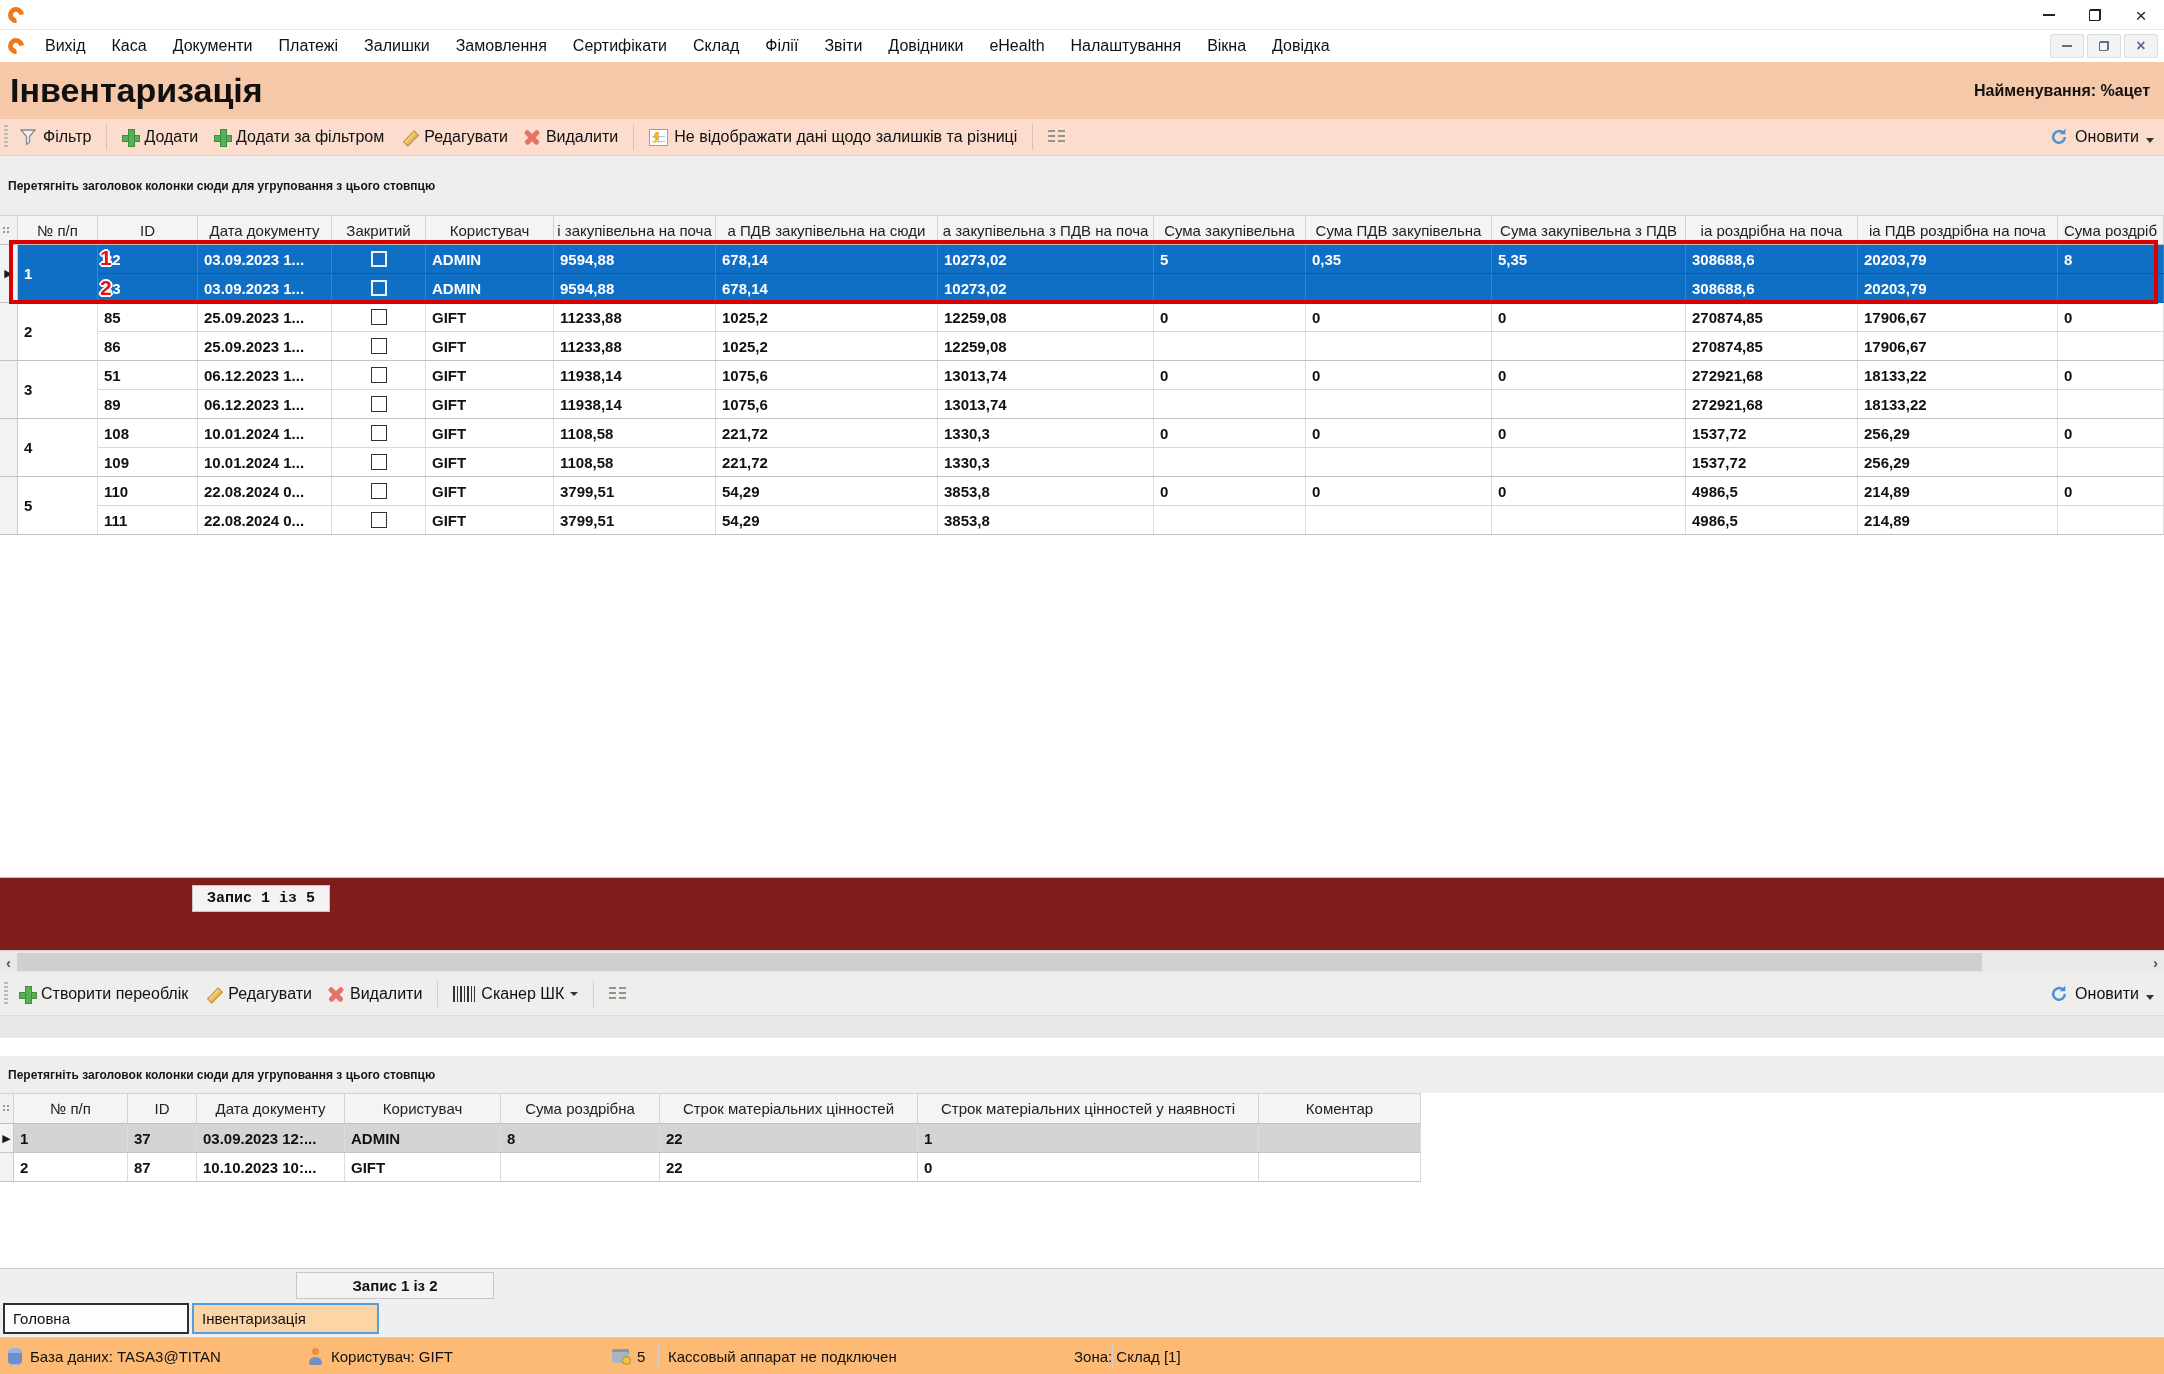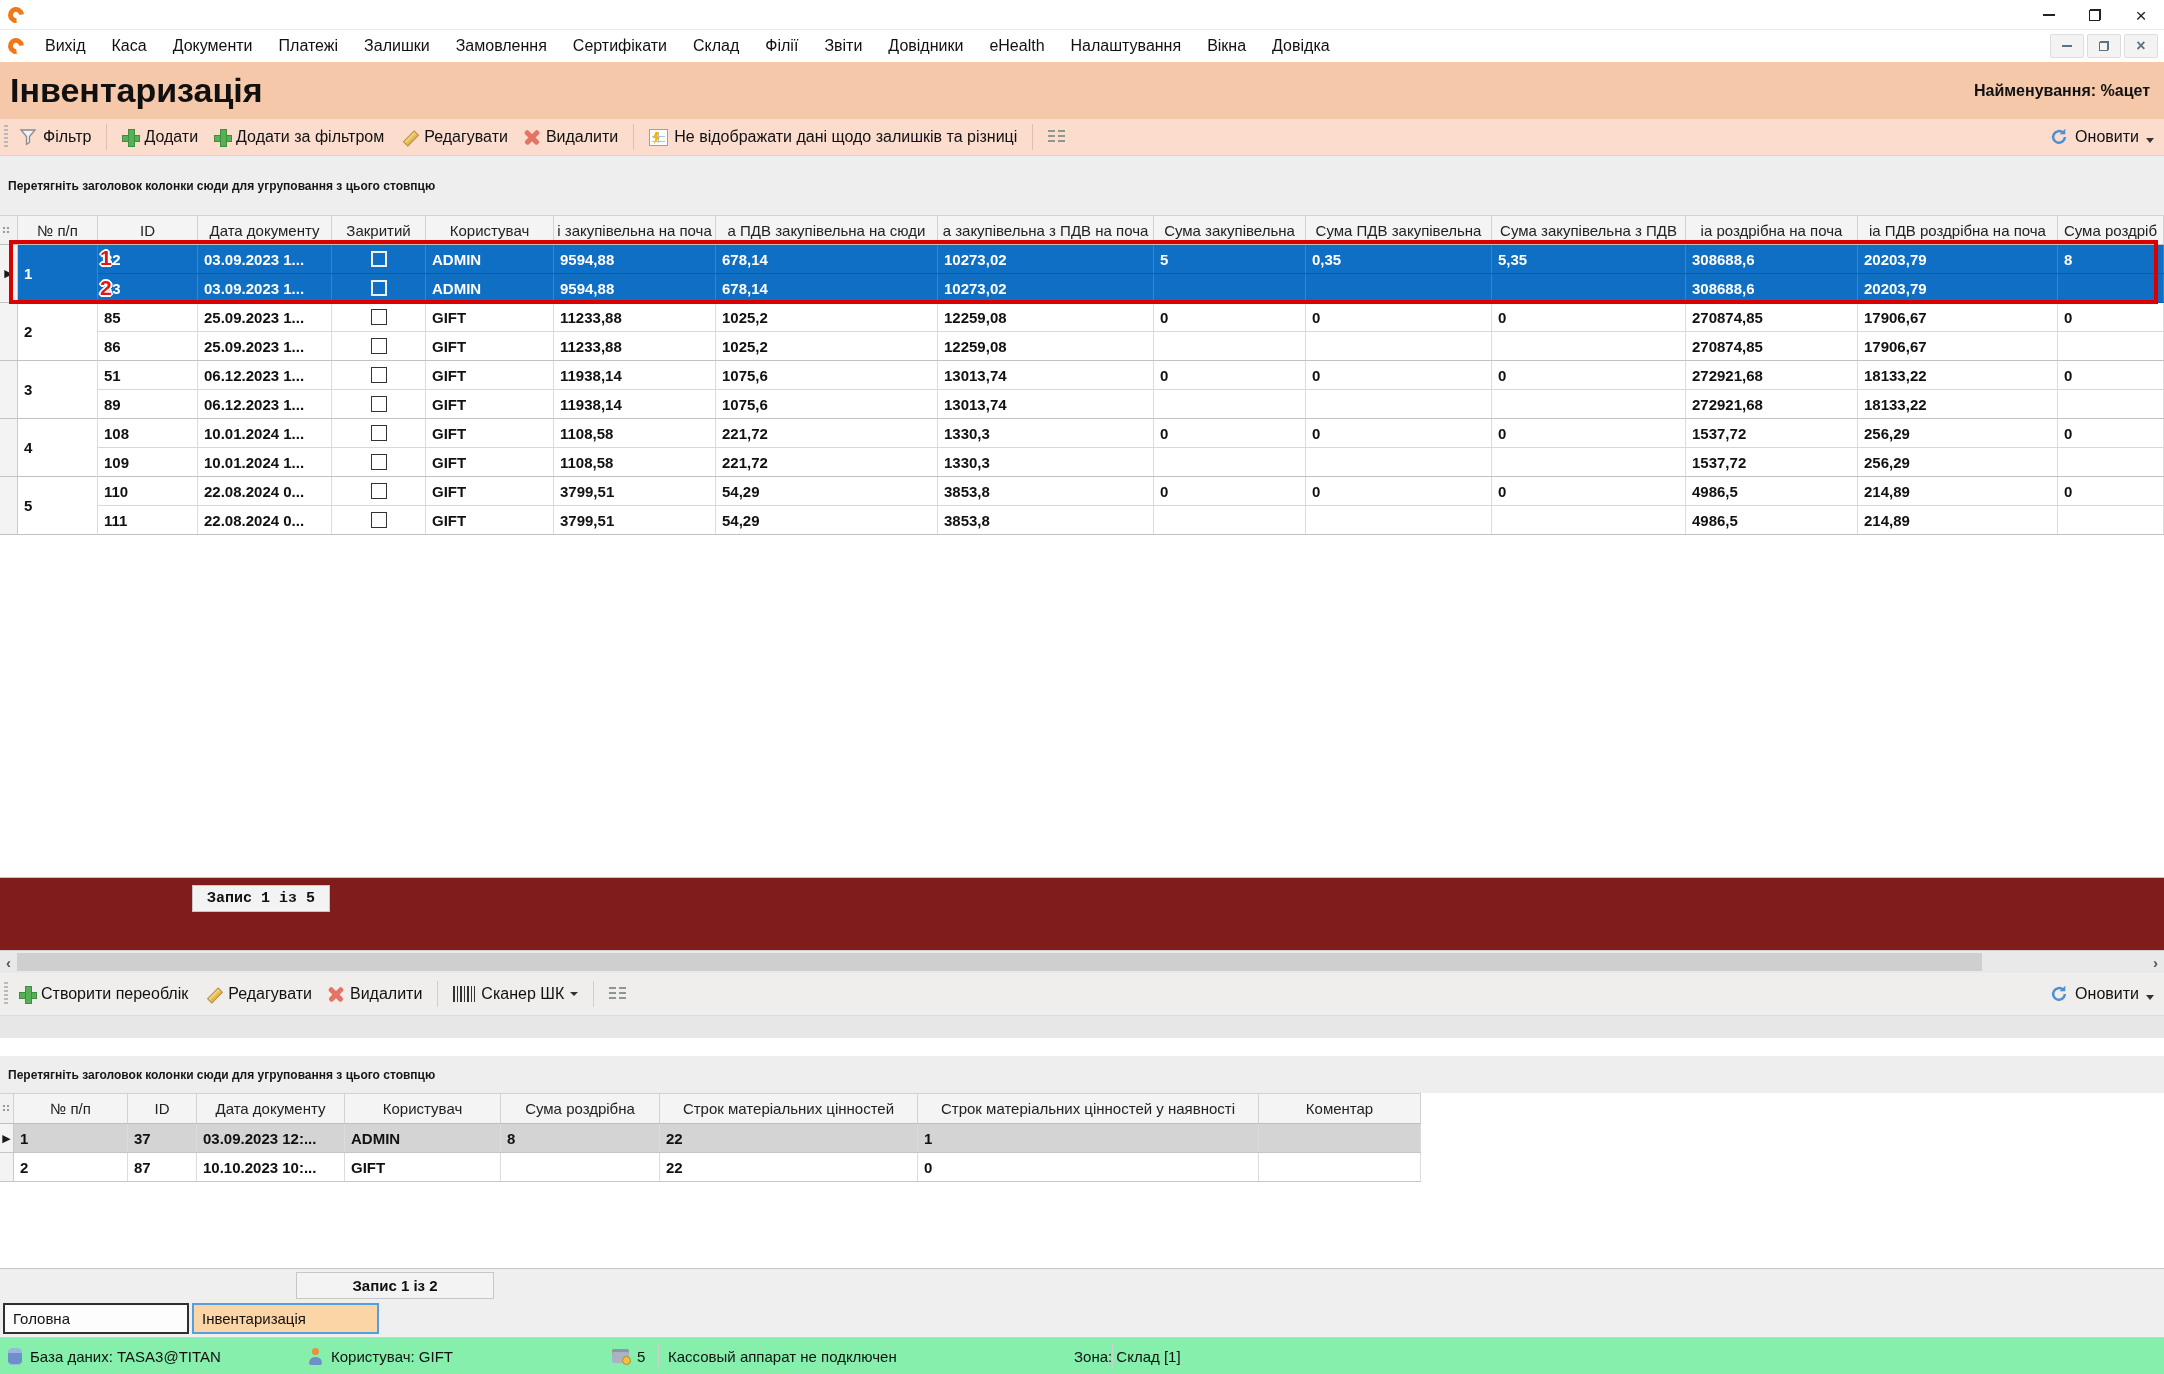--- a/index.html
+++ b/index.html
@@ -116,21 +116,21 @@
   .strip{height:22px;background:#e7e7e7;}
   .gap1{height:18px;background:#fff;}
 
   
   .tabsband{height:36px;background:#efefef;position:relative;}
   .tab{position:absolute;top:2px;height:31px;display:flex;align-items:center;padding-left:8px;font-size:15px;}
   .tab-home{left:3px;width:186px;background:#fdfdfd;border:2px solid #2f2f2f;}
   .tab-active{left:192px;width:187px;background:#fbd5a6;border:2px solid #55a0dc;}
 
   
-  .statusbar{height:37px;background:#86efac;border-top:1px solid #cfcfcf;position:relative;font-size:15px;}
+  .statusbar{height:37px;background:#fdba74;border-top:1px solid #cfcfcf;position:relative;font-size:15px;}
   .sbseg{position:absolute;top:0;height:36px;display:flex;align-items:center;gap:8px;white-space:nowrap;}
   .sbsep{position:absolute;top:6px;width:1px;height:24px;background:#cfcfcf;}
   .db-icon{width:14px;height:17px;border-radius:5px/4px;background:linear-gradient(#9ab5e0 0 30%,#6f8fc9 30% 100%);box-shadow:inset 0 -5px 0 -4px #9ab5e0,inset 0 -9px 0 -8px #9ab5e0;display:inline-block;flex:none;}
   .user-icon{position:relative;width:15px;height:17px;display:inline-block;flex:none;}
   .user-icon::before{content:"";position:absolute;left:4px;top:0;width:7px;height:7px;border-radius:50%;background:#e89040;}
   .user-icon::after{content:"";position:absolute;left:1px;bottom:0;width:13px;height:8px;border-radius:6px 6px 2px 2px;background:#6f8fc9;}
   .cash-icon{position:relative;width:17px;height:14px;display:inline-block;flex:none;background:#aab4c0;border-radius:2px;box-shadow:inset 0 3px 0 #8b97a5;}
   .cash-icon::after{content:"";position:absolute;right:-2px;bottom:-2px;width:7px;height:7px;border-radius:50%;background:#f0c040;border:1px solid #b9882b;}
 
   

